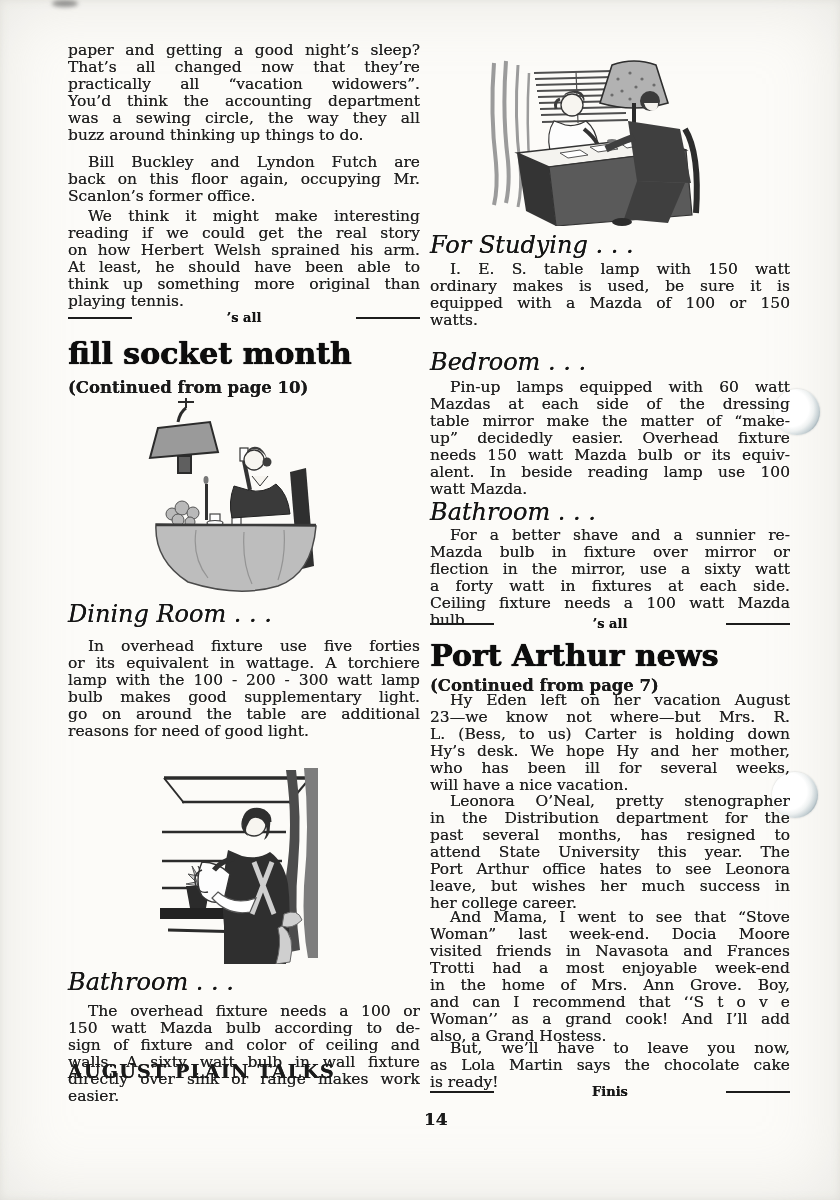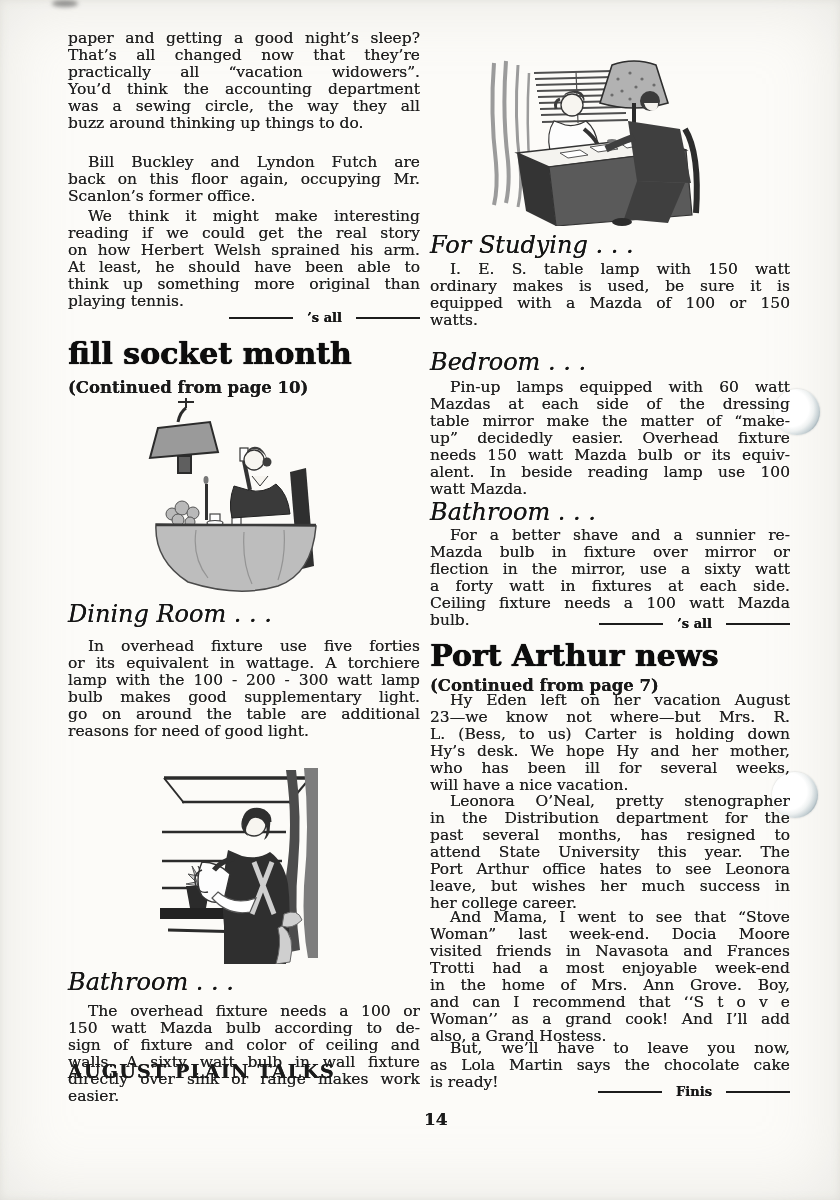--- a/index.html
+++ b/index.html
@@ -11,21 +11,21 @@
         text-shadow:0 0 0.4px rgba(30,30,30,0.75);}
   .tline{text-align:justify;text-align-last:justify;white-space:normal;}
   .tline.lastline{text-align-last:left;}
   .tline.indent{text-indent:20px;}
   .article-title{position:absolute;font-size:30px;font-weight:bold;color:#0d0d0d;
         letter-spacing:0px;text-shadow:0 0 1px #000, 0.5px 0 0 #000;white-space:nowrap;}
   .section-heading{position:absolute;font-size:24px;font-weight:normal;font-style:italic;color:#151515;
         text-shadow:0 0 0.6px #111;white-space:nowrap;text-align:center;}
   .continued{position:absolute;font-size:16.5px;font-weight:bold;color:#191919;
         text-shadow:0 0 0.5px #222;white-space:nowrap;}
-  .rule-divider{position:absolute;display:flex;align-items:center;justify-content:flex-end;gap:14px;}
+  .rule-divider{position:absolute;display:flex;align-items:center;justify-content:space-between;gap:14px;}
   .rule{display:inline-block;width:64px;height:2px;background:#1c1c1c;}
   .rule-label{font-size:13px;font-weight:bold;color:#161616;text-shadow:0 0 0.4px #222;white-space:nowrap;}
   .footer-title{position:absolute;left:68px;top:1060px;font-size:19px;font-weight:bold;
         letter-spacing:1.2px;color:#1a1a1a;text-shadow:0 0 0.5px #222;white-space:nowrap;}
   .page-number{position:absolute;left:424px;top:1109px;font-size:17px;font-weight:bold;color:#1a1a1a;
         text-shadow:0 0 0.4px #222;}
   .hole{position:absolute;width:46px;height:46px;border-radius:50%;
         background:radial-gradient(circle at 36% 42%, #ffffff 0 46%, #eef1f1 58%, #c3ced2 72%, #5d7280 86%, #1f3039 98%);
         box-shadow:0 0 2px rgba(120,130,135,0.4);}
   .hole-1{left:774px;top:389px;}
@@ -36,21 +36,21 @@
 </style>
 </head>
 <body>
 
 <div class="page">
 
   <div class="smudge"></div>
   <div class="hole hole-1"></div>
   <div class="hole hole-2"></div>
 
-  <div class="para" style="left:68px;top:30px;width:352px">
+  <div class="para" style="left:68px;top:42px;width:352px">
       <div class="tline">paper and getting a good night’s sleep?</div>
       <div class="tline">That’s all changed now that they’re</div>
       <div class="tline">practically all “vacation widowers”.</div>
       <div class="tline">You’d think the accounting department</div>
       <div class="tline">was a sewing circle, the way they all</div>
       <div class="tline lastline">buzz around thinking up things to do.</div>
     </div>
   <div class="para" style="left:68px;top:154px;width:352px">
       <div class="tline indent">Bill Buckley and Lyndon Futch are</div>
       <div class="tline">back on this floor again, occupying Mr.</div>

